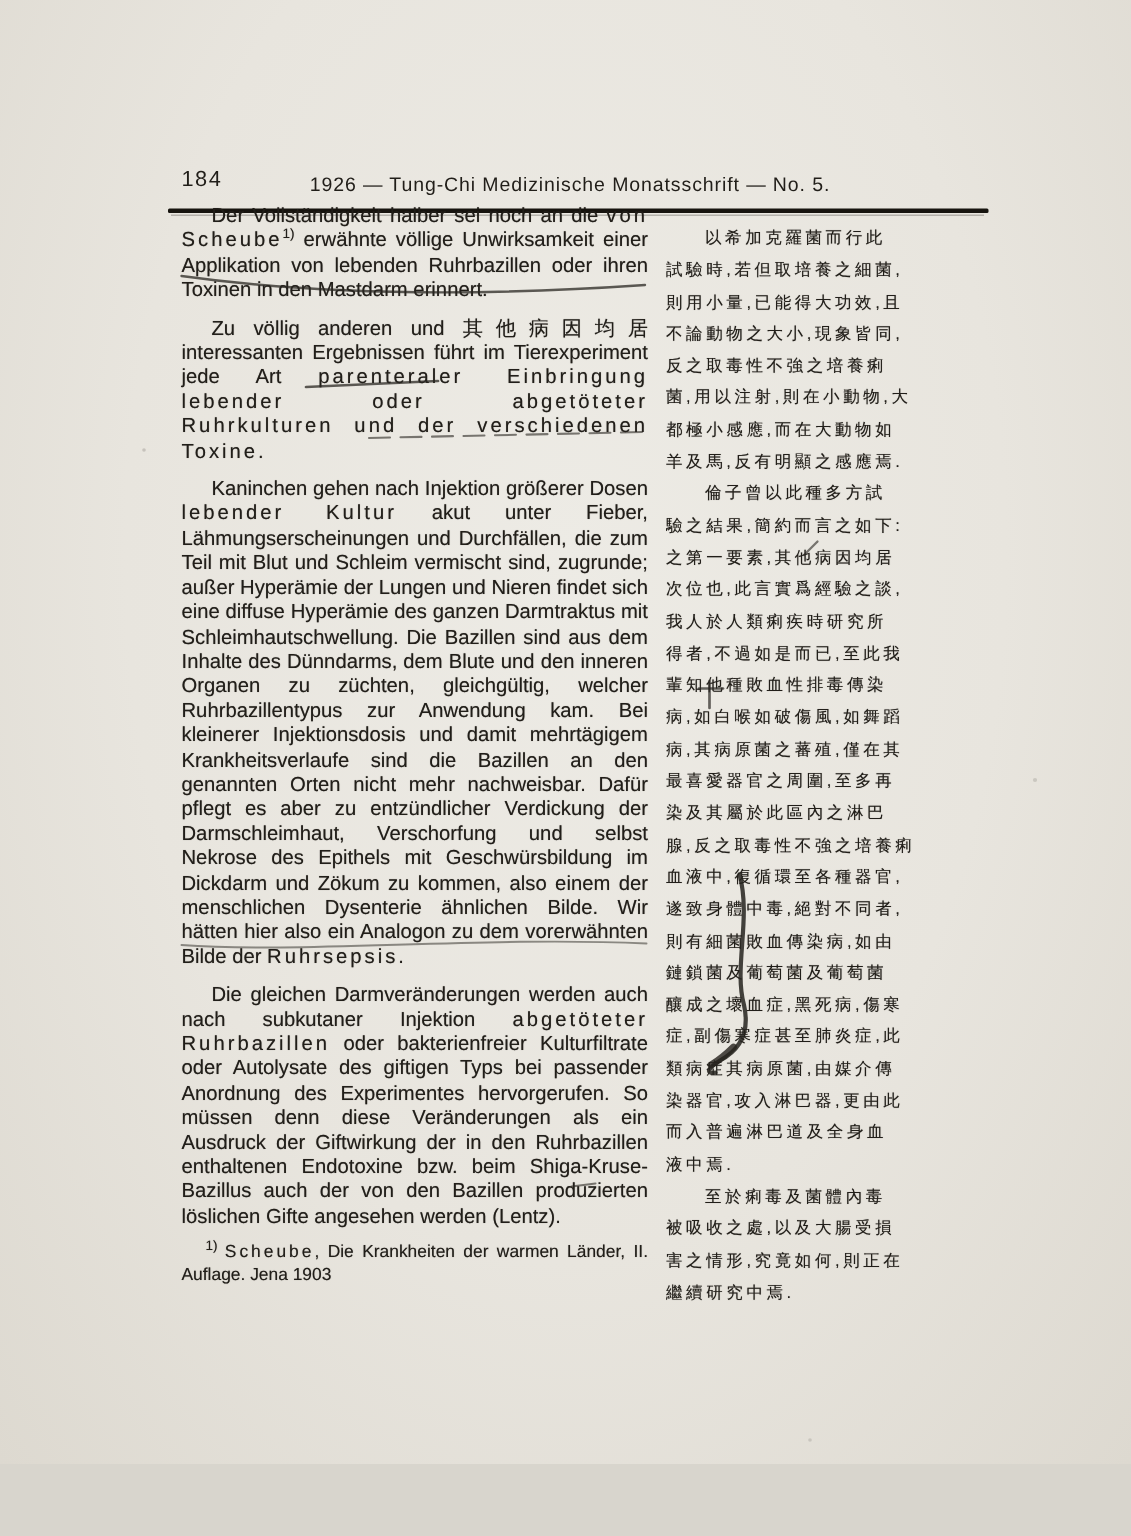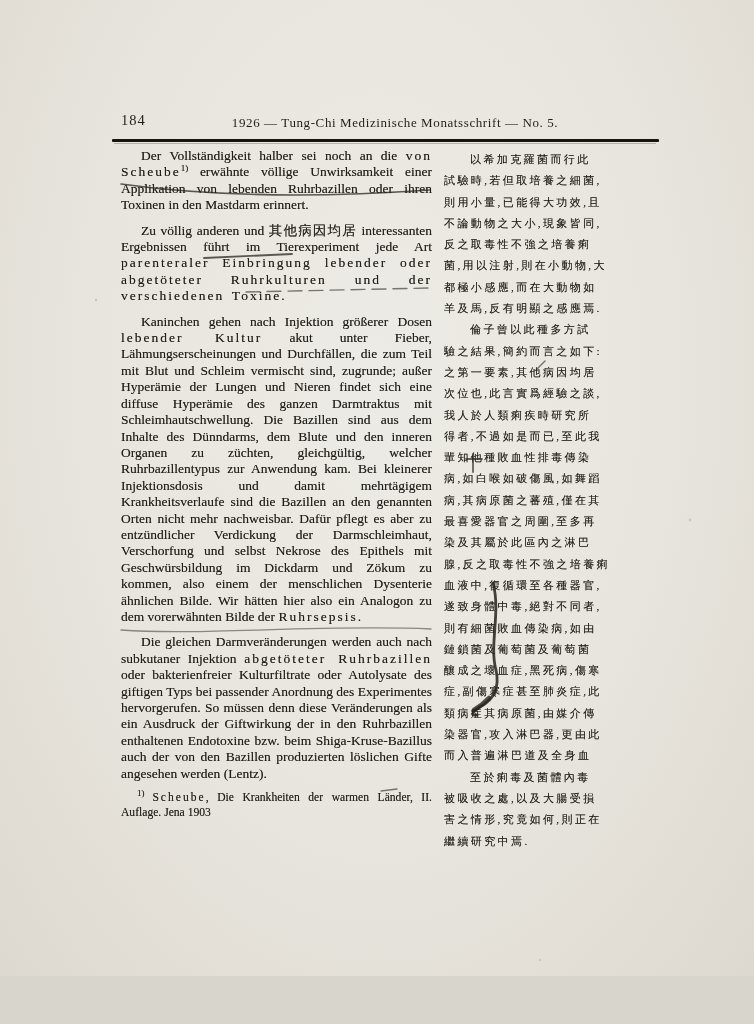--- a/index.html
+++ b/index.html
@@ -1,28 +1,28 @@
 <!DOCTYPE html>
 <html><head>
 <meta charset="utf-8">
 <style>
   html,body{margin:0;padding:0;background:#d8d5cd;}
   .page{
     position:relative;width:754px;height:976px;overflow:hidden;
     background:radial-gradient(ellipse at 50% 38%, #edebe5 0%, #e8e5de 55%, #ddd9d0 100%);
-    font-family:Liberation Serif, serif;color:#211e19;
+    font-family:Liberation Sans, sans-serif;color:#211e19;
   }
   .page-number{position:absolute;left:121px;top:112px;font-size:14.5px;letter-spacing:1px;}
-  .journal-title{position:absolute;left:160px;top:115px;width:470px;text-align:center;
+  .journal-title{position:absolute;left:145px;top:115px;width:470px;text-align:center;
     font-size:13px;letter-spacing:.6px;white-space:nowrap;}
   .header-rule{position:absolute;left:112px;top:139px;width:547px;height:3px;background:#17140f;border-radius:1px;}
   .header-rule:after{content:"";position:absolute;left:2px;top:4px;width:99%;height:1px;background:rgba(23,20,15,.25);}
 
   .german-column{
-    position:absolute;left:121px;top:148px;width:311px;
+    position:absolute;left:121px;top:136px;width:311px;
     font-size:13.5px;line-height:16.4px;text-align:justify;
     text-shadow:0 0 .5px rgba(33,30,25,.55);
   }
   .german-column p{margin:0 0 9px 0;text-indent:20px;}
   .sp{letter-spacing:2px;word-spacing:2.5px;}
   sup{font-size:9px;line-height:0;}
   .footnote{font-size:11.6px;line-height:14.8px;margin-top:9px;text-indent:16px;text-align:justify;}
 
   .chinese-column{
     position:absolute;left:444px;top:149px;width:211px;
@@ -78,20 +78,21 @@
         <div class="cn-line">腺,反之取毒性不強之培養痢</div>
         <div class="cn-line">血液中,復循環至各種器官,</div>
         <div class="cn-line">遂致身體中毒,絕對不同者,</div>
         <div class="cn-line">則有細菌敗血傳染病,如由</div>
         <div class="cn-line">鏈鎖菌及葡萄菌及葡萄菌</div>
         <div class="cn-line">釀成之壞血症,黑死病,傷寒</div>
         <div class="cn-line">症,副傷寒症甚至肺炎症,此</div>
         <div class="cn-line">類病症其病原菌,由媒介傳</div>
         <div class="cn-line">染器官,攻入淋巴器,更由此</div>
         <div class="cn-line">而入普遍淋巴道及全身血</div>
+        <div class="cn-line">液中焉.</div>
       </div>
       <div class="chinese-paragraph">
         <div class="cn-line cn-indent">至於痢毒及菌體內毒</div>
         <div class="cn-line">被吸收之處,以及大腸受損</div>
         <div class="cn-line">害之情形,究竟如何,則正在</div>
         <div class="cn-line">繼續研究中焉.</div>
       </div>
     </div>
 
   <svg class="annotation-overlay" width="754" height="1024" viewBox="0 0 754 1024">

